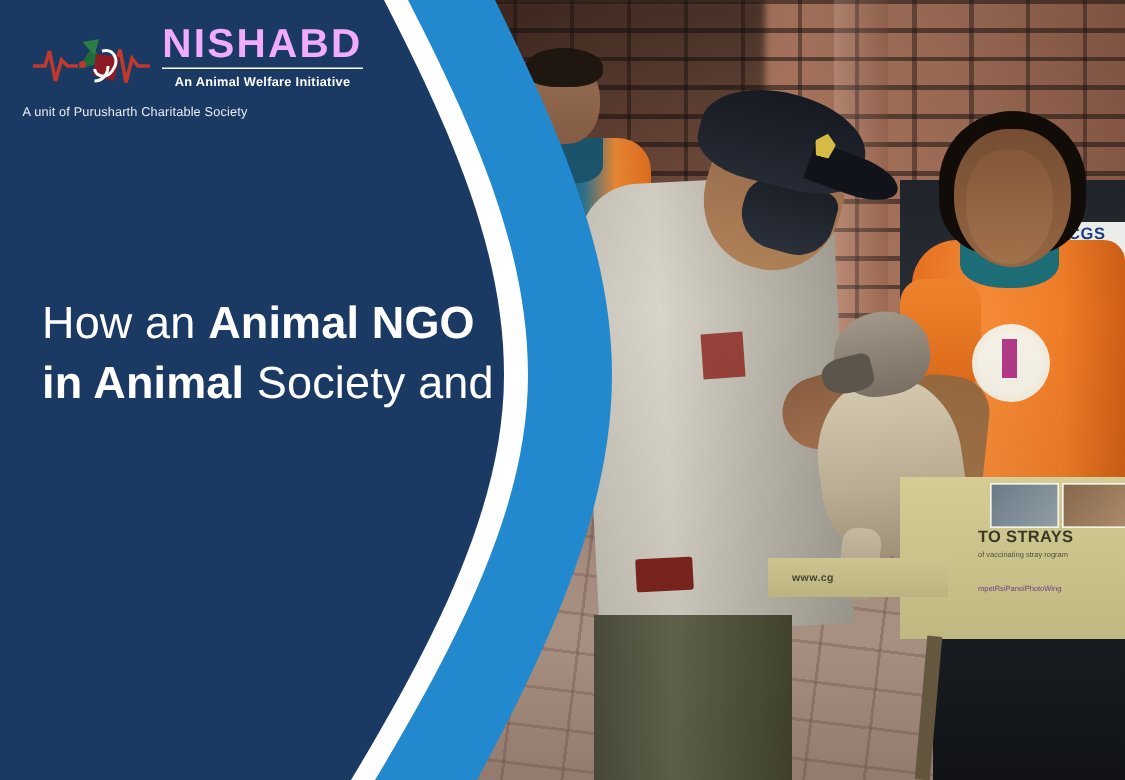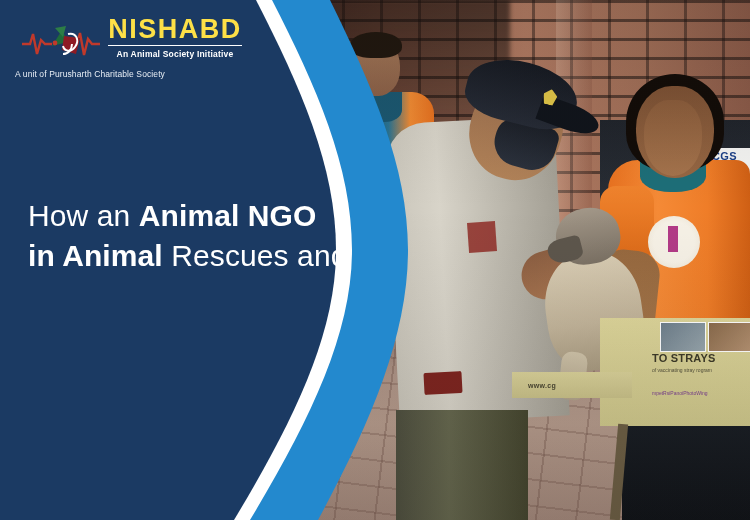--- a/index.html
+++ b/index.html
@@ -287,21 +287,21 @@
   .curve-layer{position:absolute;inset:0;pointer-events:none;}
 
   
   .content{position:absolute;left:0;top:0;width:420px;height:520px;}
 
   .logo{position:absolute;left:18px;top:14px;width:230px;}
   .logo-row{position:relative;height:52px;}
   .emblem{position:absolute;left:4px;top:6px;width:78px;height:44px;}
   .logo-text{position:absolute;left:84px;top:0;width:146px;text-align:center;}
   .logo-name{
-    font-size:27px;font-weight:bold;color:#fde047;letter-spacing:1.5px;
+    font-size:27px;font-weight:bold;color:#f0abfc;letter-spacing:1.5px;
     line-height:30px;padding-bottom:1px;border-bottom:1.5px solid #ffffff;
     display:inline-block;
   }
   .logo-tag1{
     margin-top:3px;font-size:8.5px;font-weight:bold;color:#ffffff;
     letter-spacing:.2px;
   }
   .logo-tag2{
     margin-top:3px;font-size:8.5px;color:#e8eef5;letter-spacing:.1px;
     text-align:center;width:200px;margin-left:-28px;
@@ -407,25 +407,25 @@
             <path d="M30,26 L40,10 L46,22 Z" fill="#1f6b3a"></path>
             <path d="M33,8 L44,6 L41,17 Z" fill="#2d7d46"></path>
             <path d="M42,16 L58,18 L54,34 L40,30 Z" fill="#8e1b24"></path>
             <path d="M46,14 C54,12 58,20 53,27 C49,33 42,31 41,26" stroke="#ffffff" stroke-width="2" fill="none"></path>
             <path d="M50,24 C50,30 46,34 41,34" stroke="#ffffff" stroke-width="2" fill="none"></path>
             <circle cx="33" cy="23" r="2.4" fill="#c0392b"></circle>
           </svg>
         </div>
         <div class="logo-text">
           <div class="logo-name">NISHABD</div>
-          <div class="logo-tag1">An Animal Society Initiative</div>
+          <div class="logo-tag1">An Animal Welfare Initiative</div>
         </div>
       </div>
       <div class="logo-tag2">A unit of Purusharth Charitable Society</div>
     </div>
 
     <div class="headline">
       <span>How an </span><b>Animal NGO</b><br>
-      <b>in Animal</b><span> Rescues and</span><br>
+      <b>in Animal</b><span> Society and</span><br>
     </div>
 
   </div>
 </div>
 
 </body></html>

